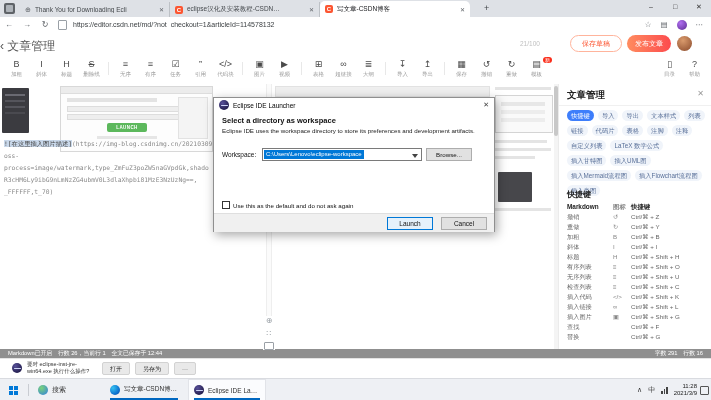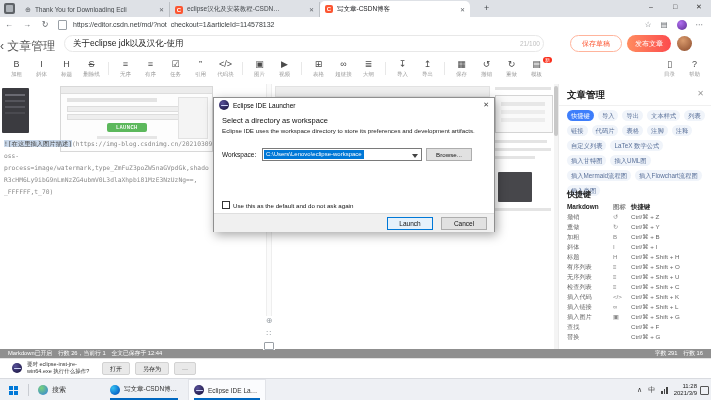--- a/index.html
+++ b/index.html
@@ -128,21 +128,21 @@
   .bars{display:flex;align-items:flex-end;gap:1px;}
   .bars i{display:block;width:1.5px;background:#444;}
   .clock{text-align:right;font-size:6px;line-height:7px;color:#222;}
   .action-center{position:absolute;right:2px;top:7px;width:7px;height:7px;border:1px solid #555;border-radius:1px;}
 
   
   .dialog{position:absolute;left:213px;top:97px;width:282px;height:135px;background:#fff;border:1px solid #8f8f8f;box-shadow:2px 3px 10px rgba(0,0,0,.35);z-index:10;box-sizing:border-box;}
   .dlg-title{position:absolute;left:0;top:0;width:100%;height:14px;display:flex;align-items:center;gap:4px;padding:0 5px;box-sizing:border-box;background:#fff;}
   .dlg-title-text{flex:1;font-size:6.5px;color:#000;}
   .dlg-x{font-size:7px;color:#444;}
-  .dlg-h{position:absolute;left:8px;top:18px;font-size:7.5px;font-weight:normal;color:#111;}
+  .dlg-h{position:absolute;left:8px;top:18px;font-size:7.5px;font-weight:bold;color:#111;}
   .dlg-desc{position:absolute;left:8px;top:29px;width:268px;font-size:6.2px;color:#222;white-space:nowrap;overflow:hidden;}
   .ws-label{position:absolute;left:8px;top:53px;font-size:6.5px;color:#111;}
   .ws-combo{position:absolute;left:48px;top:50px;width:160px;height:13px;border:1px solid #7a7a7a;background:#fff;box-sizing:border-box;}
   .ws-val{position:absolute;left:1px;top:1px;height:9px;line-height:9px;background:#0078d7;color:#fff;font-size:6px;padding:0 2px;white-space:nowrap;}
   .ws-arrow{position:absolute;right:3px;top:5px;width:0;height:0;border-left:3px solid transparent;border-right:3px solid transparent;border-top:4px solid #444;}
   .btn-browse{position:absolute;left:212px;top:50px;width:46px;height:13px;background:#e1e1e1;border:1px solid #adadad;font-size:6.2px;line-height:11px;text-align:center;color:#111;box-sizing:border-box;}
   .dlg-check{position:absolute;left:8px;top:103px;display:flex;align-items:center;gap:3px;}
   .checkbox{width:6px;height:6px;border:1px solid #333;background:#fff;}
   .check-lbl{font-size:6.2px;color:#111;}
   .dlg-foot{position:absolute;left:0;top:115px;width:100%;height:19px;background:#f0f0f0;border-top:1px solid #dfdfdf;box-sizing:border-box;}
@@ -196,21 +196,20 @@
     <div class="addr-right">
       <span class="addr-ic">☆</span>
       <span class="addr-ic">▤</span>
       <span class="addr-avatar"></span>
       <span class="addr-ic">⋯</span>
     </div>
   </div>
 
   <div class="csdn-header">
     <span class="back-link"><span>‹</span> <span>文章管理</span></span>
-    <input class="title-input" readonly="" value="关于eclipse jdk以及汉化-使用" style="">
     <span class="counter">21/100</span>
     <span class="btn-draft">保存草稿</span>
     <span class="btn-publish">发布文章</span>
     <span class="hd-avatar"></span>
   </div>
 
   <div class="md-toolbar">
     <div class="tb-items">
 
         <div class="tb-item">

